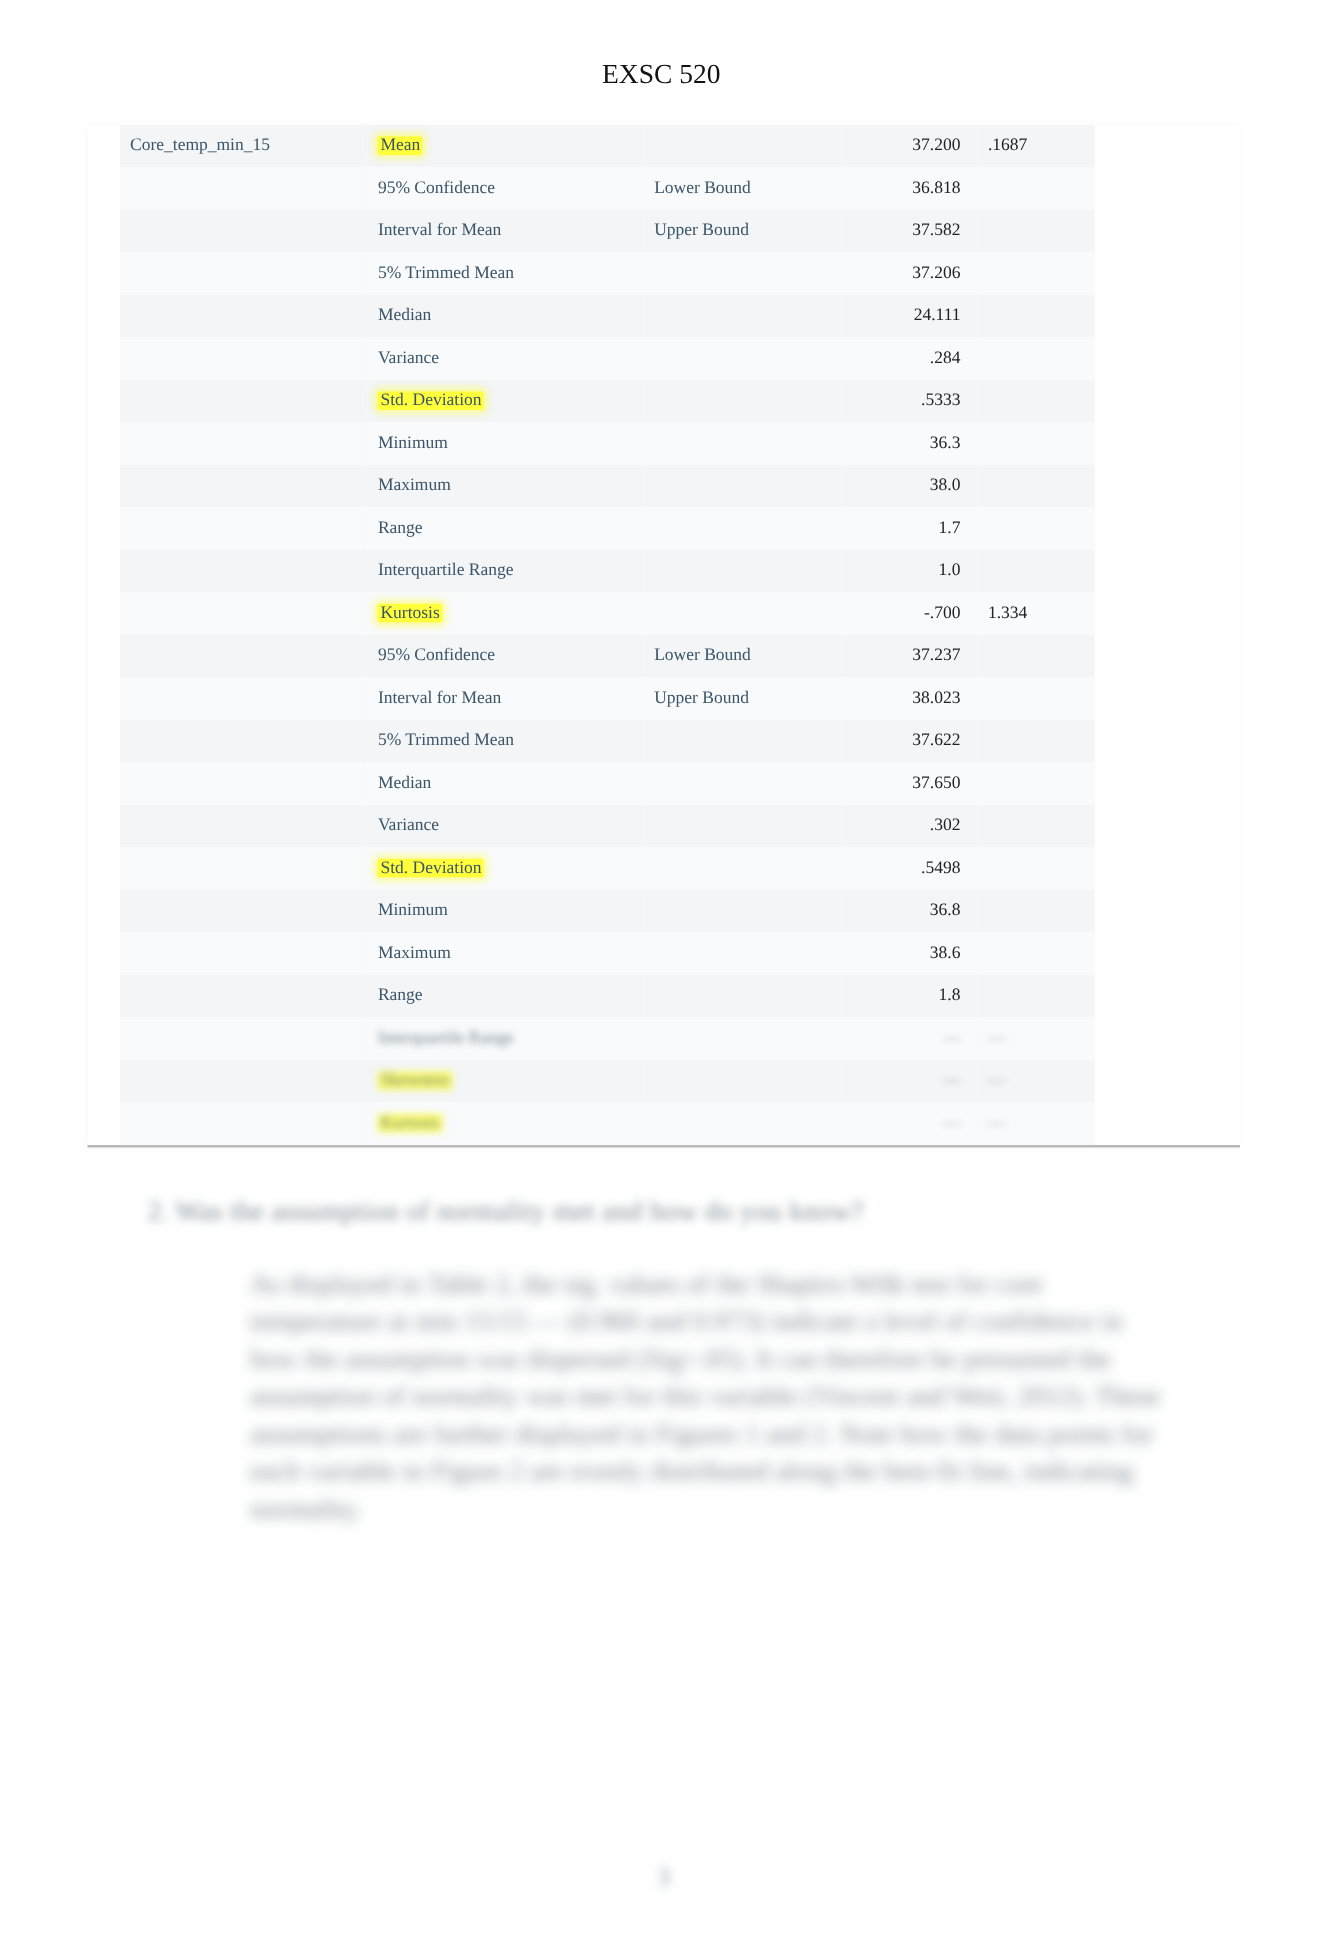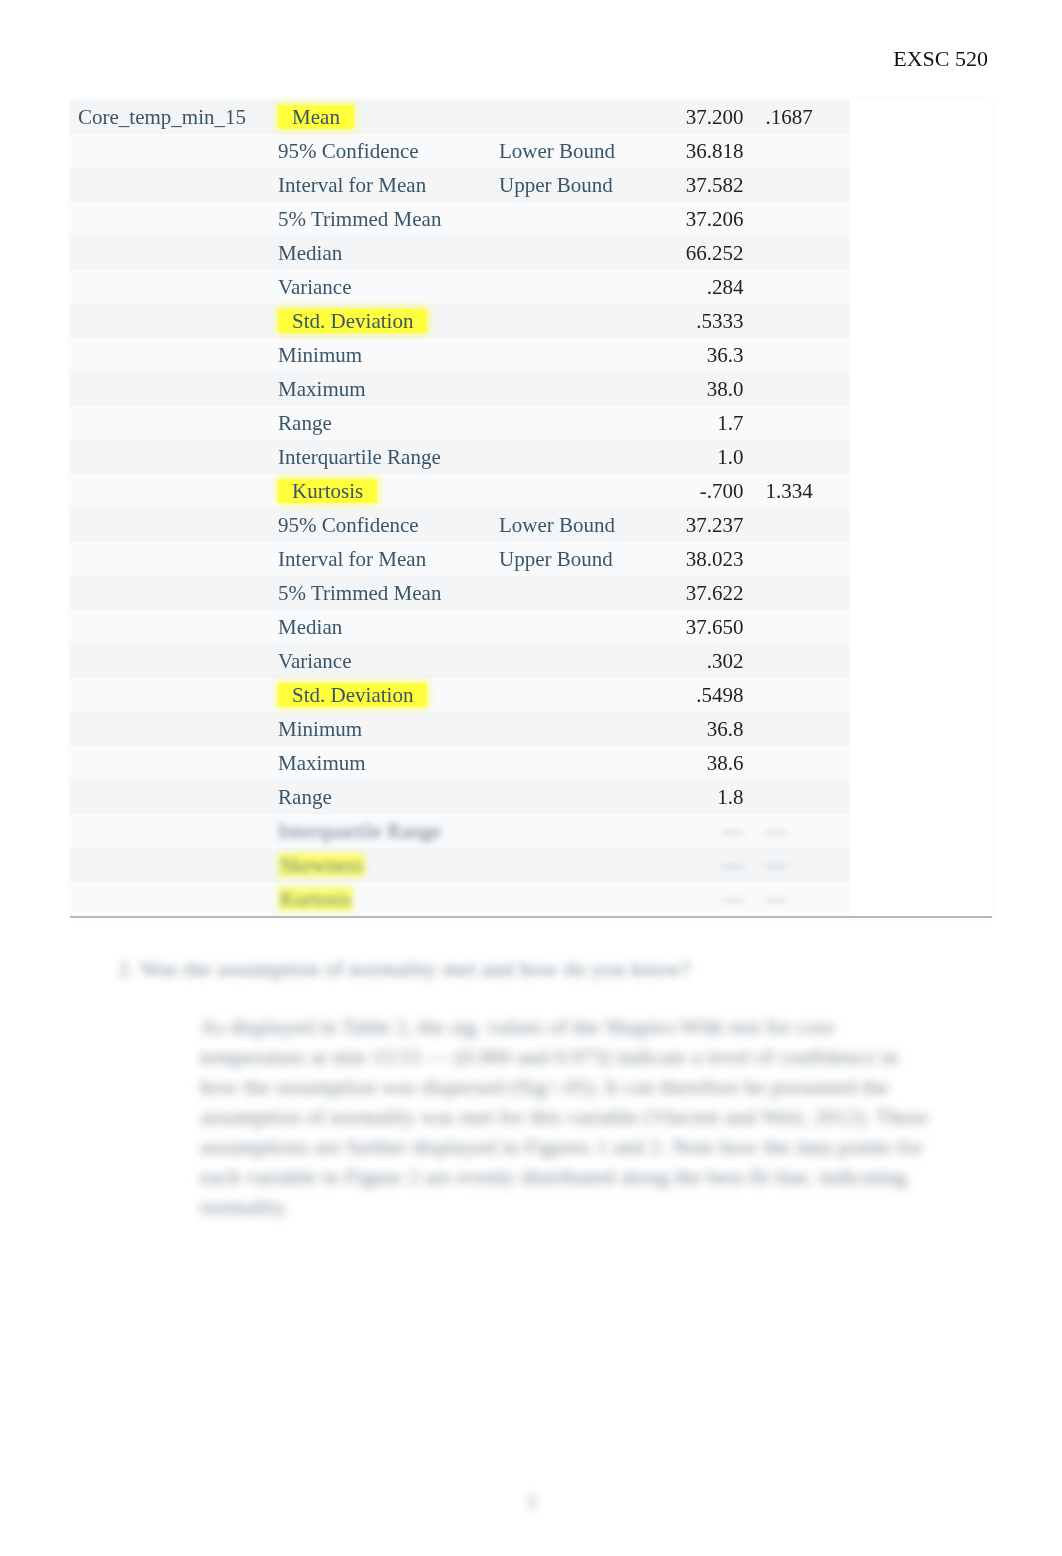--- a/index.html
+++ b/index.html
@@ -11,54 +11,55 @@
     width: 1062px;
   }
   .page {
     width: 1062px;
     height: 1556px;
     position: relative;
     box-sizing: border-box;
     padding: 46px 70px 40px 70px;
   }
   .header {
-    text-align: right;
+    text-align: center;
     font-size: 22px;
     color: #111;
     margin-bottom: 28px;
     padding-right: 4px;
   }
   .tbl-wrap {
     border-bottom: 2px solid #b8b8b8;
     box-shadow: 0 0 6px rgba(0,0,0,0.04);
   }
   table.stats {
     border-collapse: collapse;
     width: 780px;
-    font-size: 21px;
+    margin-left: 26px;
+    font-size: 14px;
   }
   table.stats td {
     padding: 2px 8px 2px 8px;
     vertical-align: top;
     line-height: 30px;
     white-space: nowrap;
   }
   table.stats tr:nth-child(odd) td {
     background: #f3f5f7;
   }
   table.stats tr:nth-child(even) td {
     background: #f9fafb;
   }
   .varcol { color:#3b5568; width:186px; }
   .labelcol { color:#3b5568; width:210px; }
   .subcol { color:#3b5568; width:145px; }
   .numcol { text-align:right; color:#222; width:90px; padding-right:14px !important;}
   .secol { text-align:left; color:#222; width:80px; }
 
-  .hl { background: #ffff3b; padding: 0 14px; box-shadow: 0 0 6px 3px rgba(255,255,59,0.5); border-radius:2px;}
+  .hl { background: #ffff3b; padding: 0 2px; box-shadow: 0 0 6px 3px rgba(255,255,59,0.5); border-radius:2px;}
 
   .blur-label {
     filter: blur(3px);
     opacity:.75;
     color:#3b5568;
   }
   .blur-num {
     filter: blur(3px);
     opacity:.6;
     color:#3b5568;
@@ -132,21 +133,21 @@
             <td class="varcol"></td>
             <td class="labelcol">5% Trimmed Mean</td>
             <td class="subcol"></td>
             <td class="numcol">37.206</td>
             <td class="secol"></td>
           </tr>
           <tr>
             <td class="varcol"></td>
             <td class="labelcol">Median</td>
             <td class="subcol"></td>
-            <td class="numcol">66.252</td>
+            <td class="numcol">24.111</td>
             <td class="secol"></td>
           </tr>
           <tr>
             <td class="varcol"></td>
             <td class="labelcol">Variance</td>
             <td class="subcol"></td>
             <td class="numcol">.284</td>
             <td class="secol"></td>
           </tr>
           <tr>

